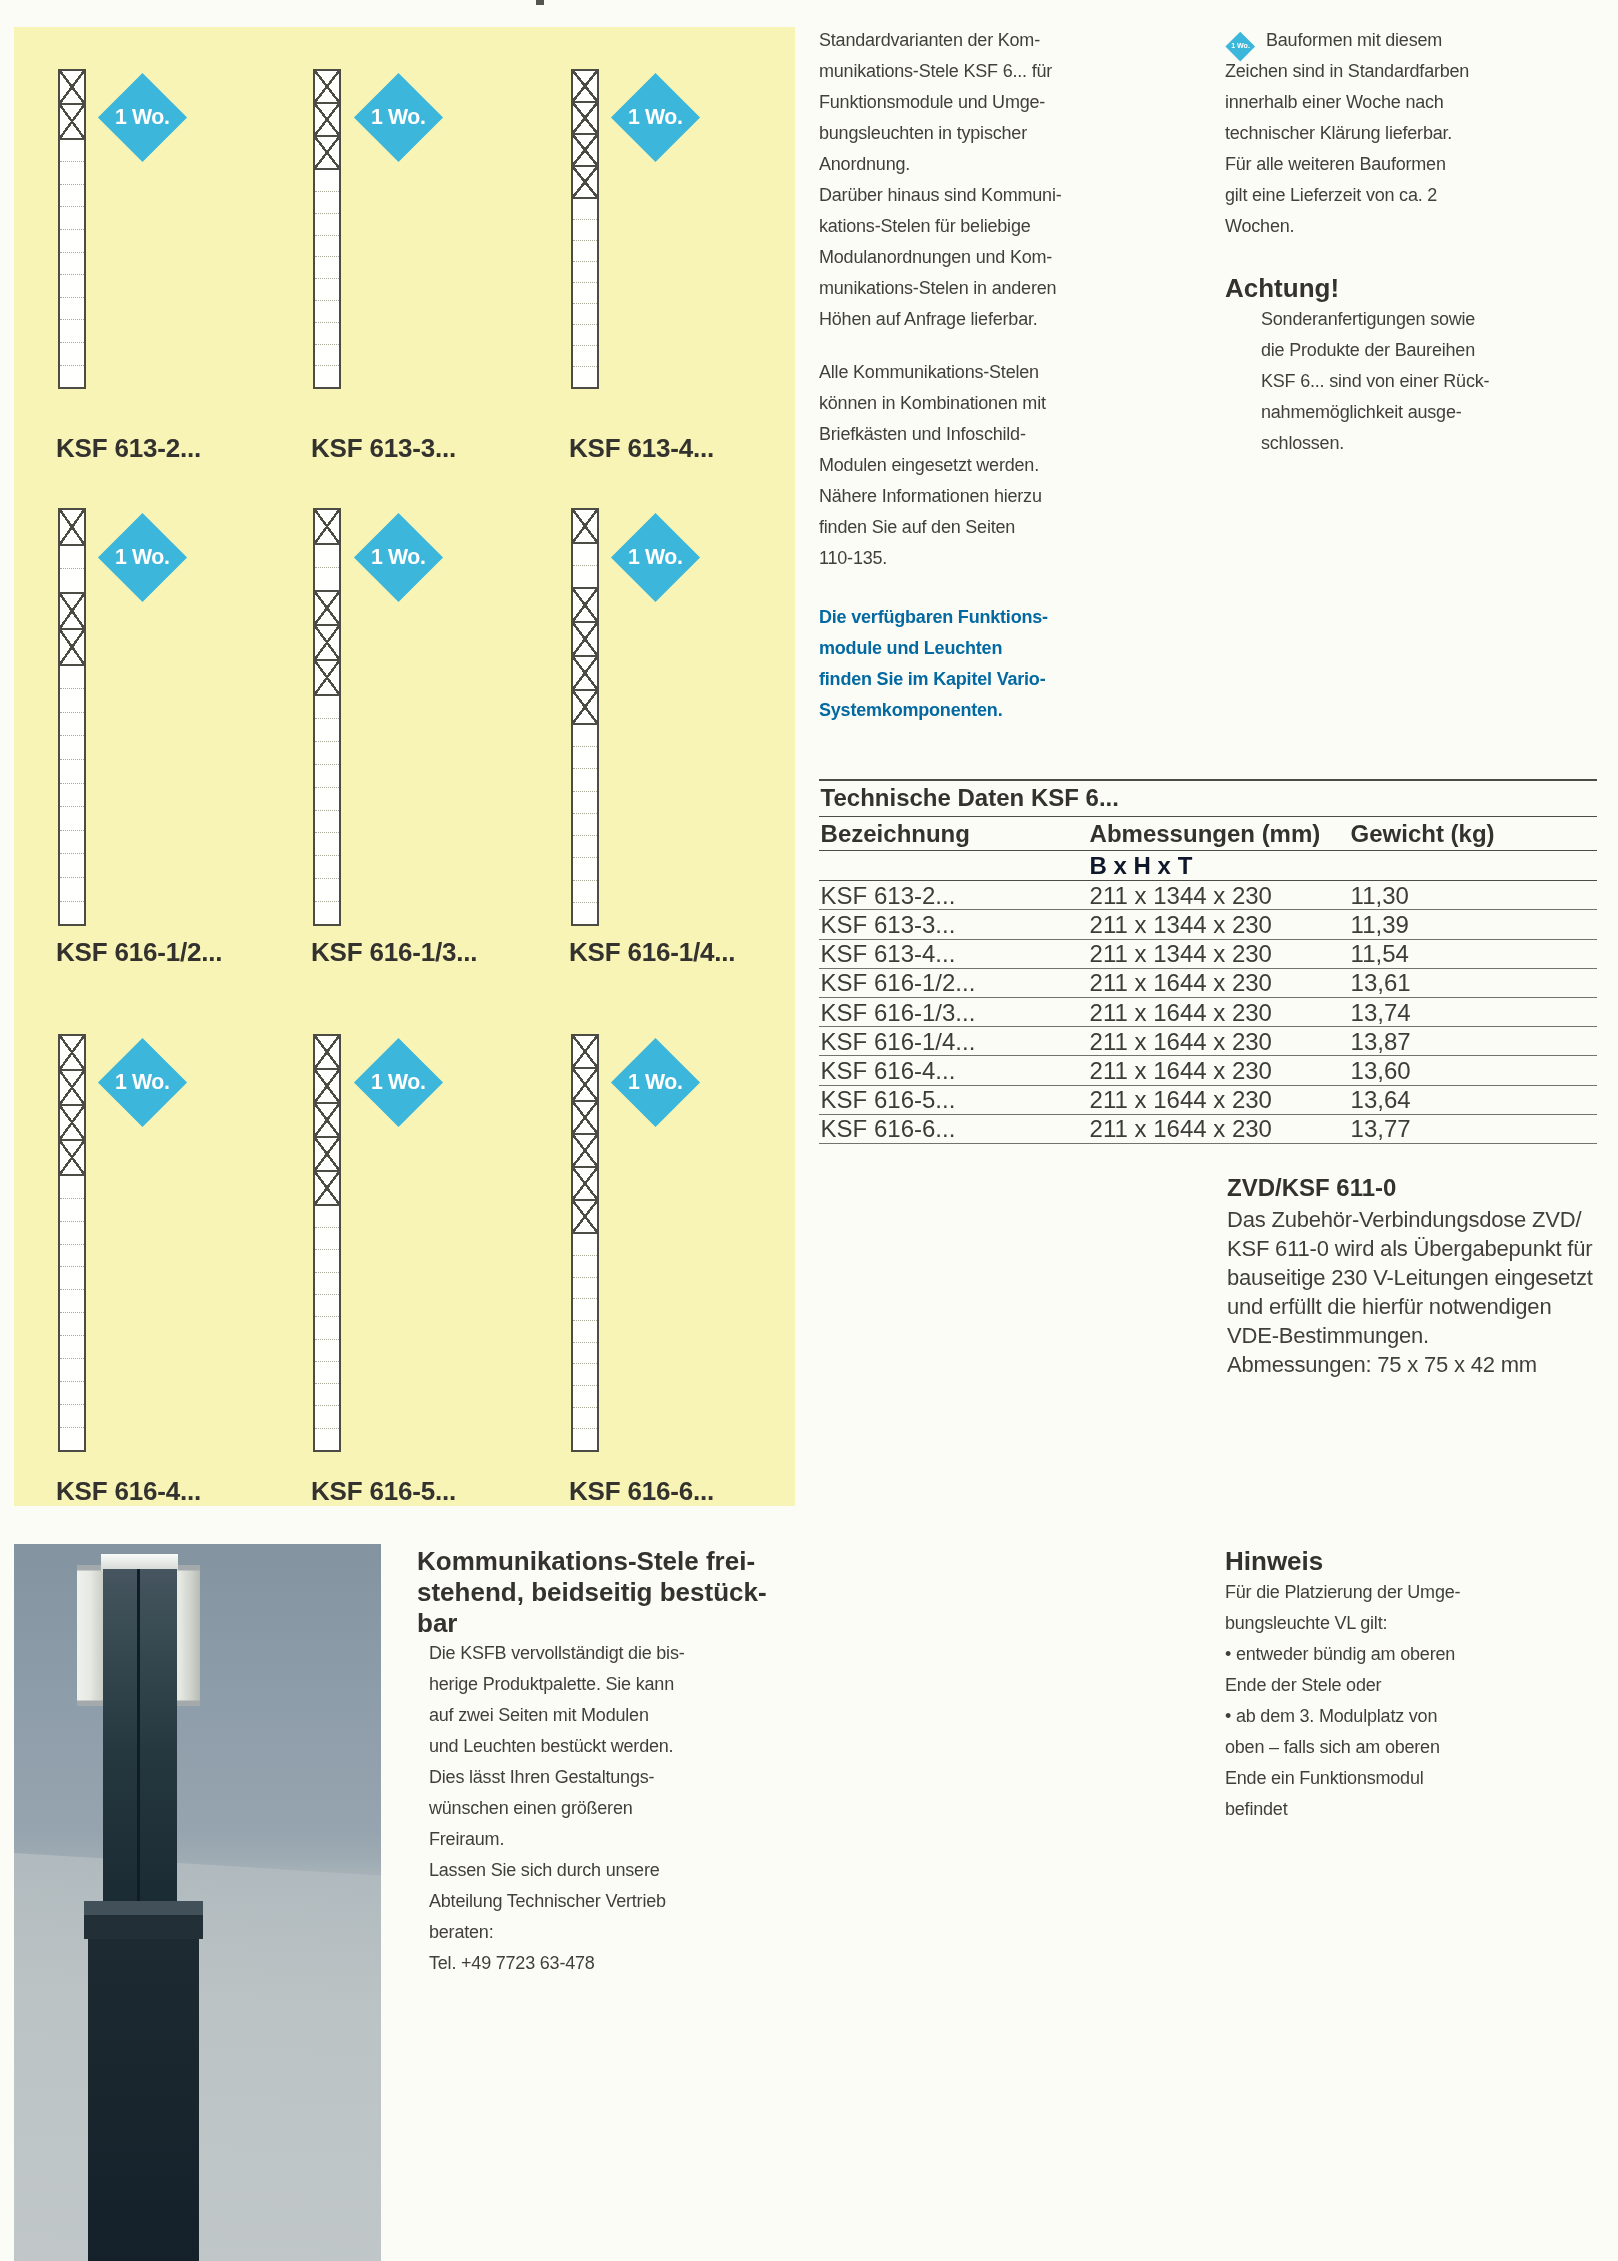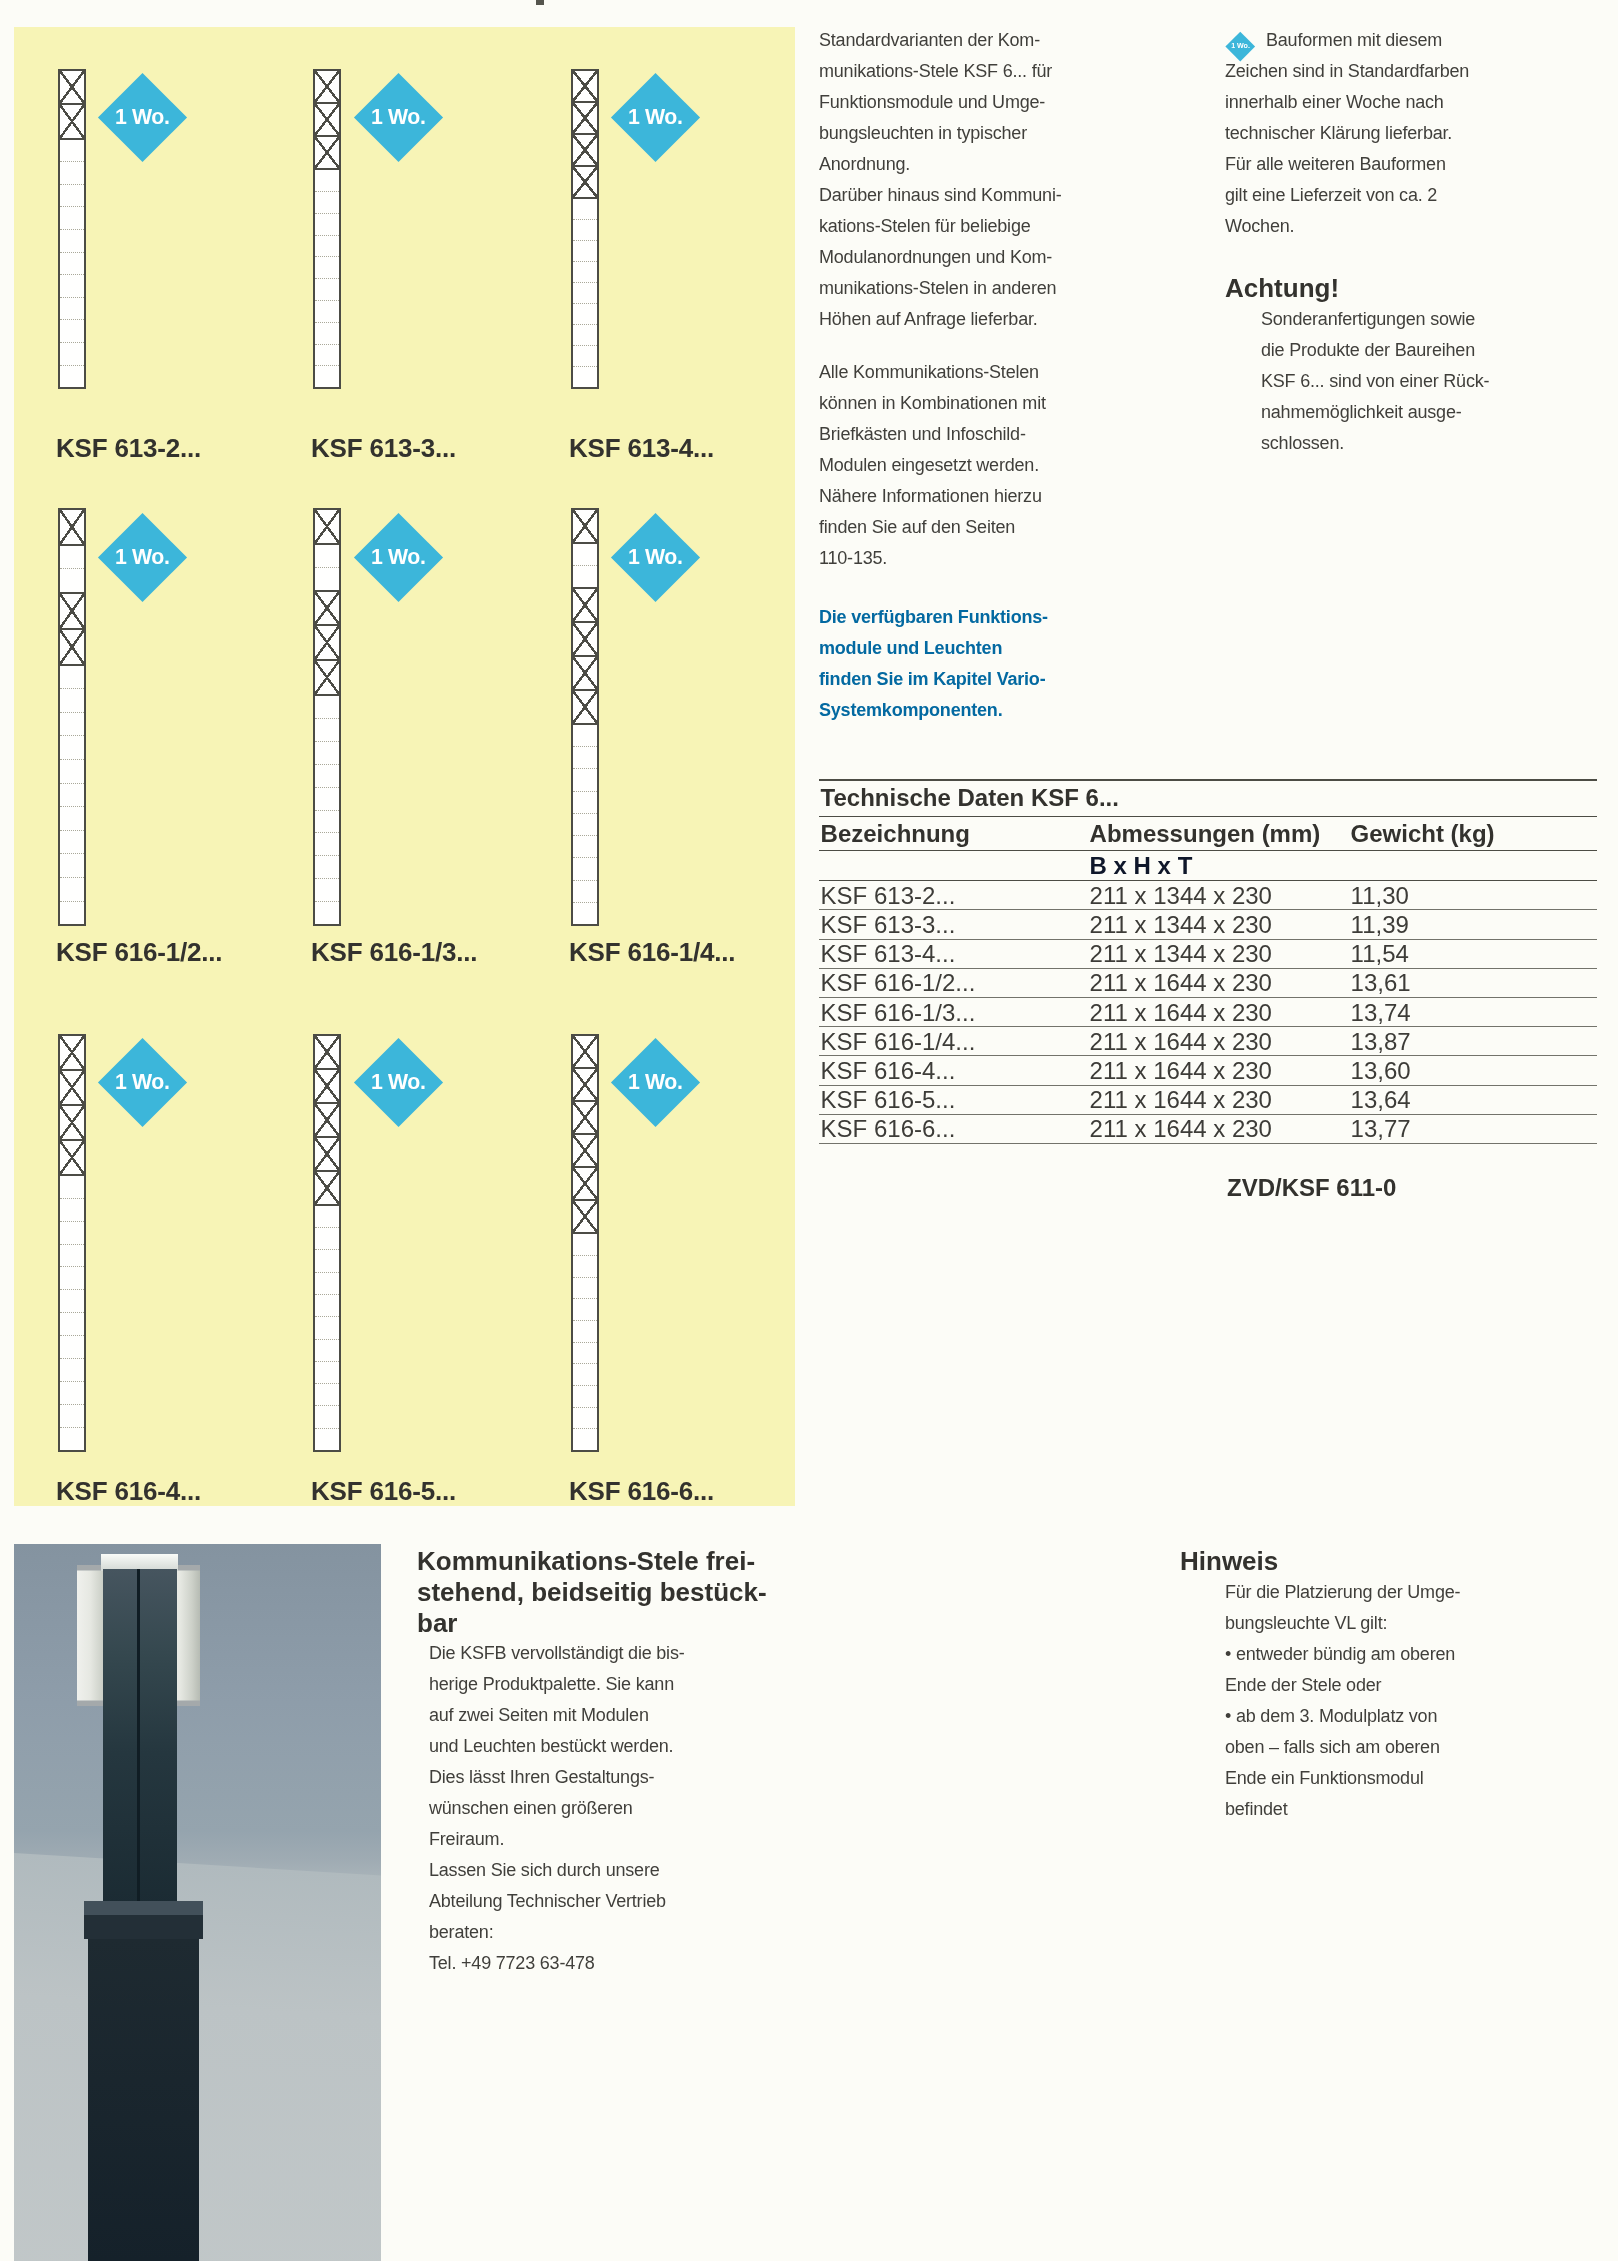--- a/index.html
+++ b/index.html
@@ -366,20 +366,26 @@
         </div>
         <div class="trow">
           <div>KSF 616-6...</div>
           <div>211 x 1644 x 230</div>
           <div>13,77</div>
         </div>
       </div>
   </div>
 
   <div class="abs zvd-t" style="left:1227px;top:1173px;">ZVD/KSF 611-0</div>
+  <div class="abs zvd-b" style="left:1227px;top:1205px;width:379px;">Das Zubehör-Verbindungsdose ZVD/
+KSF 611-0 wird als Übergabepunkt für
+bauseitige 230 V-Leitungen eingesetzt
+und erfüllt die hierfür notwendigen
+VDE-Bestimmungen.
+Abmessungen: 75 x 75 x 42 mm</div>
 
   <div class="photo">
     <div class="floor"></div>
     <div class="lamp" style="left:63px;"></div>
     <div class="lamp" style="left:153px;"></div>
     <div class="col-cap"></div>
     <div class="col-shaft"></div>
     <div class="col-seam"></div>
     <div class="base-plate"></div>
     <div class="base-plate2"></div>
@@ -394,21 +400,21 @@
 auf zwei Seiten mit Modulen
 und Leuchten bestückt werden.
 Dies lässt Ihren Gestaltungs-
 wünschen einen größeren
 Freiraum.
 Lassen Sie sich durch unsere
 Abteilung Technischer Vertrieb
 beraten:
 Tel. +49 7723 63-478</div>
 
-  <div class="abs h-bold" style="left:1180px;top:1546px;">Hinweis</div>
+  <div class="abs h-bold" style="left:1225px;top:1546px;">Hinweis</div>
   <div class="abs txt" style="left:1225px;top:1577px;width:394px;">Für die Platzierung der Umge-
 bungsleuchte VL gilt:
 • entweder bündig am oberen
 Ende der Stele oder
 • ab dem 3. Modulplatz von
 oben – falls sich am oberen
 Ende ein Funktionsmodul
 befindet</div>
 
 </div>

